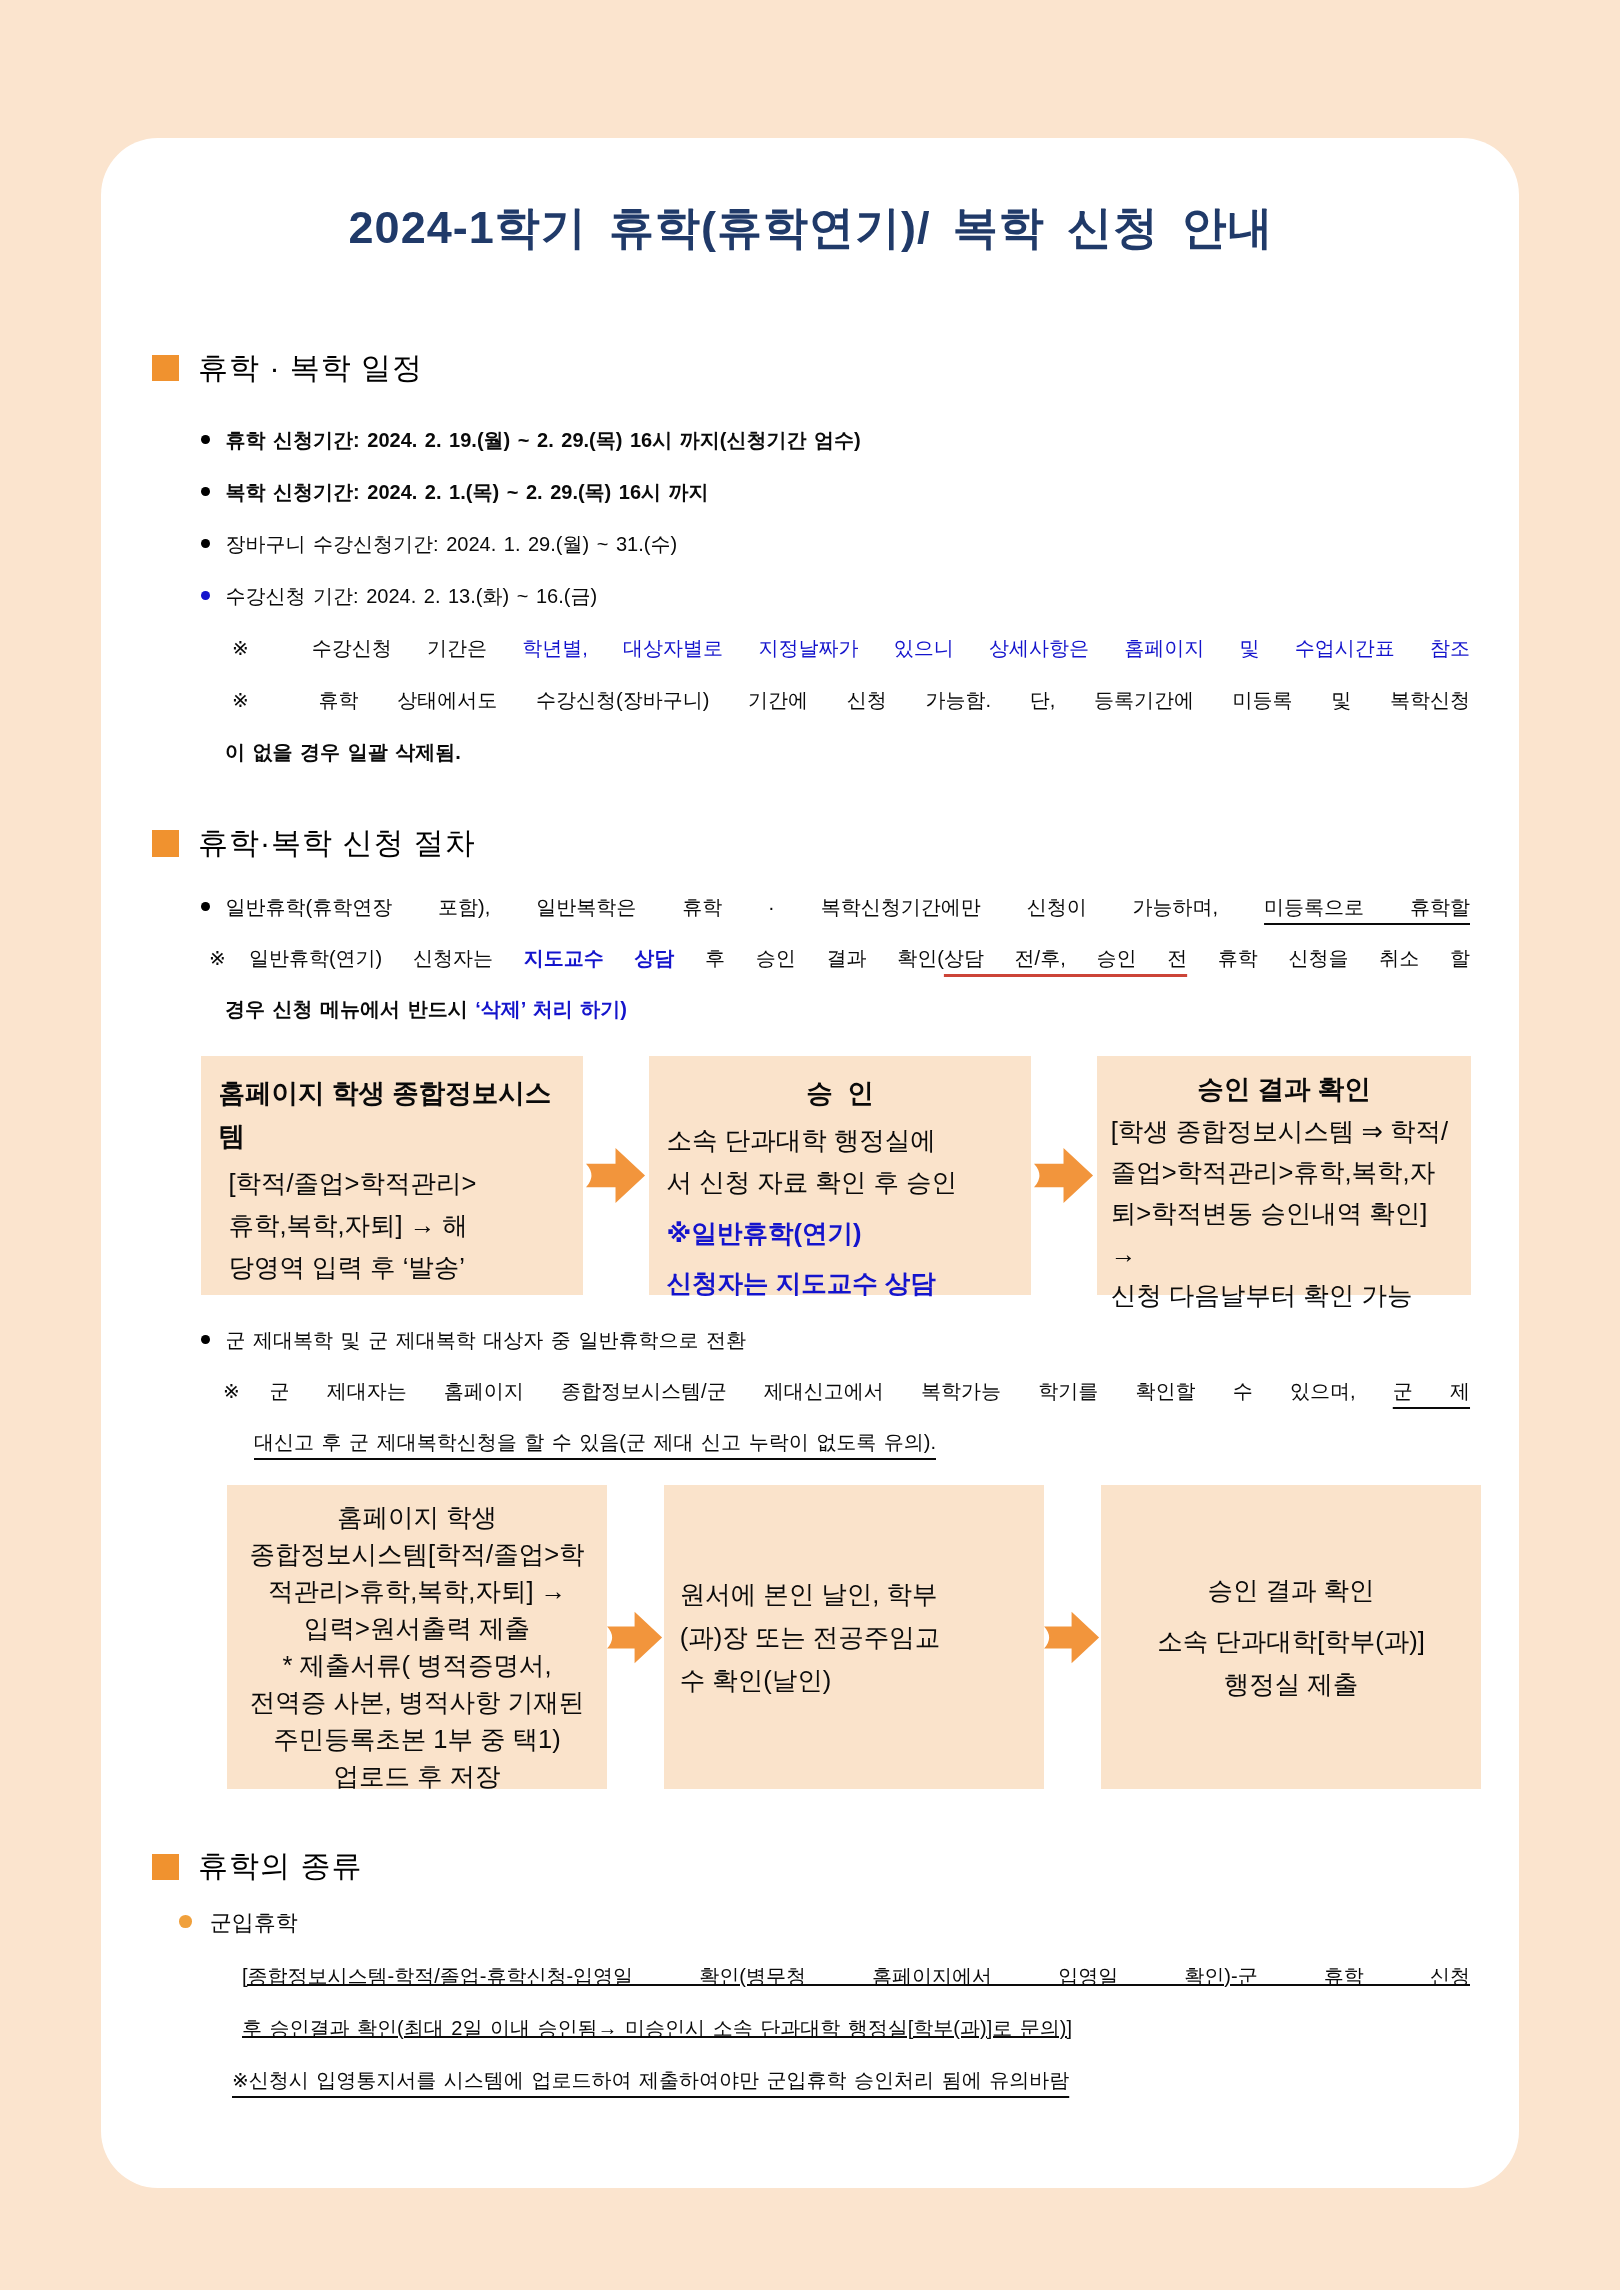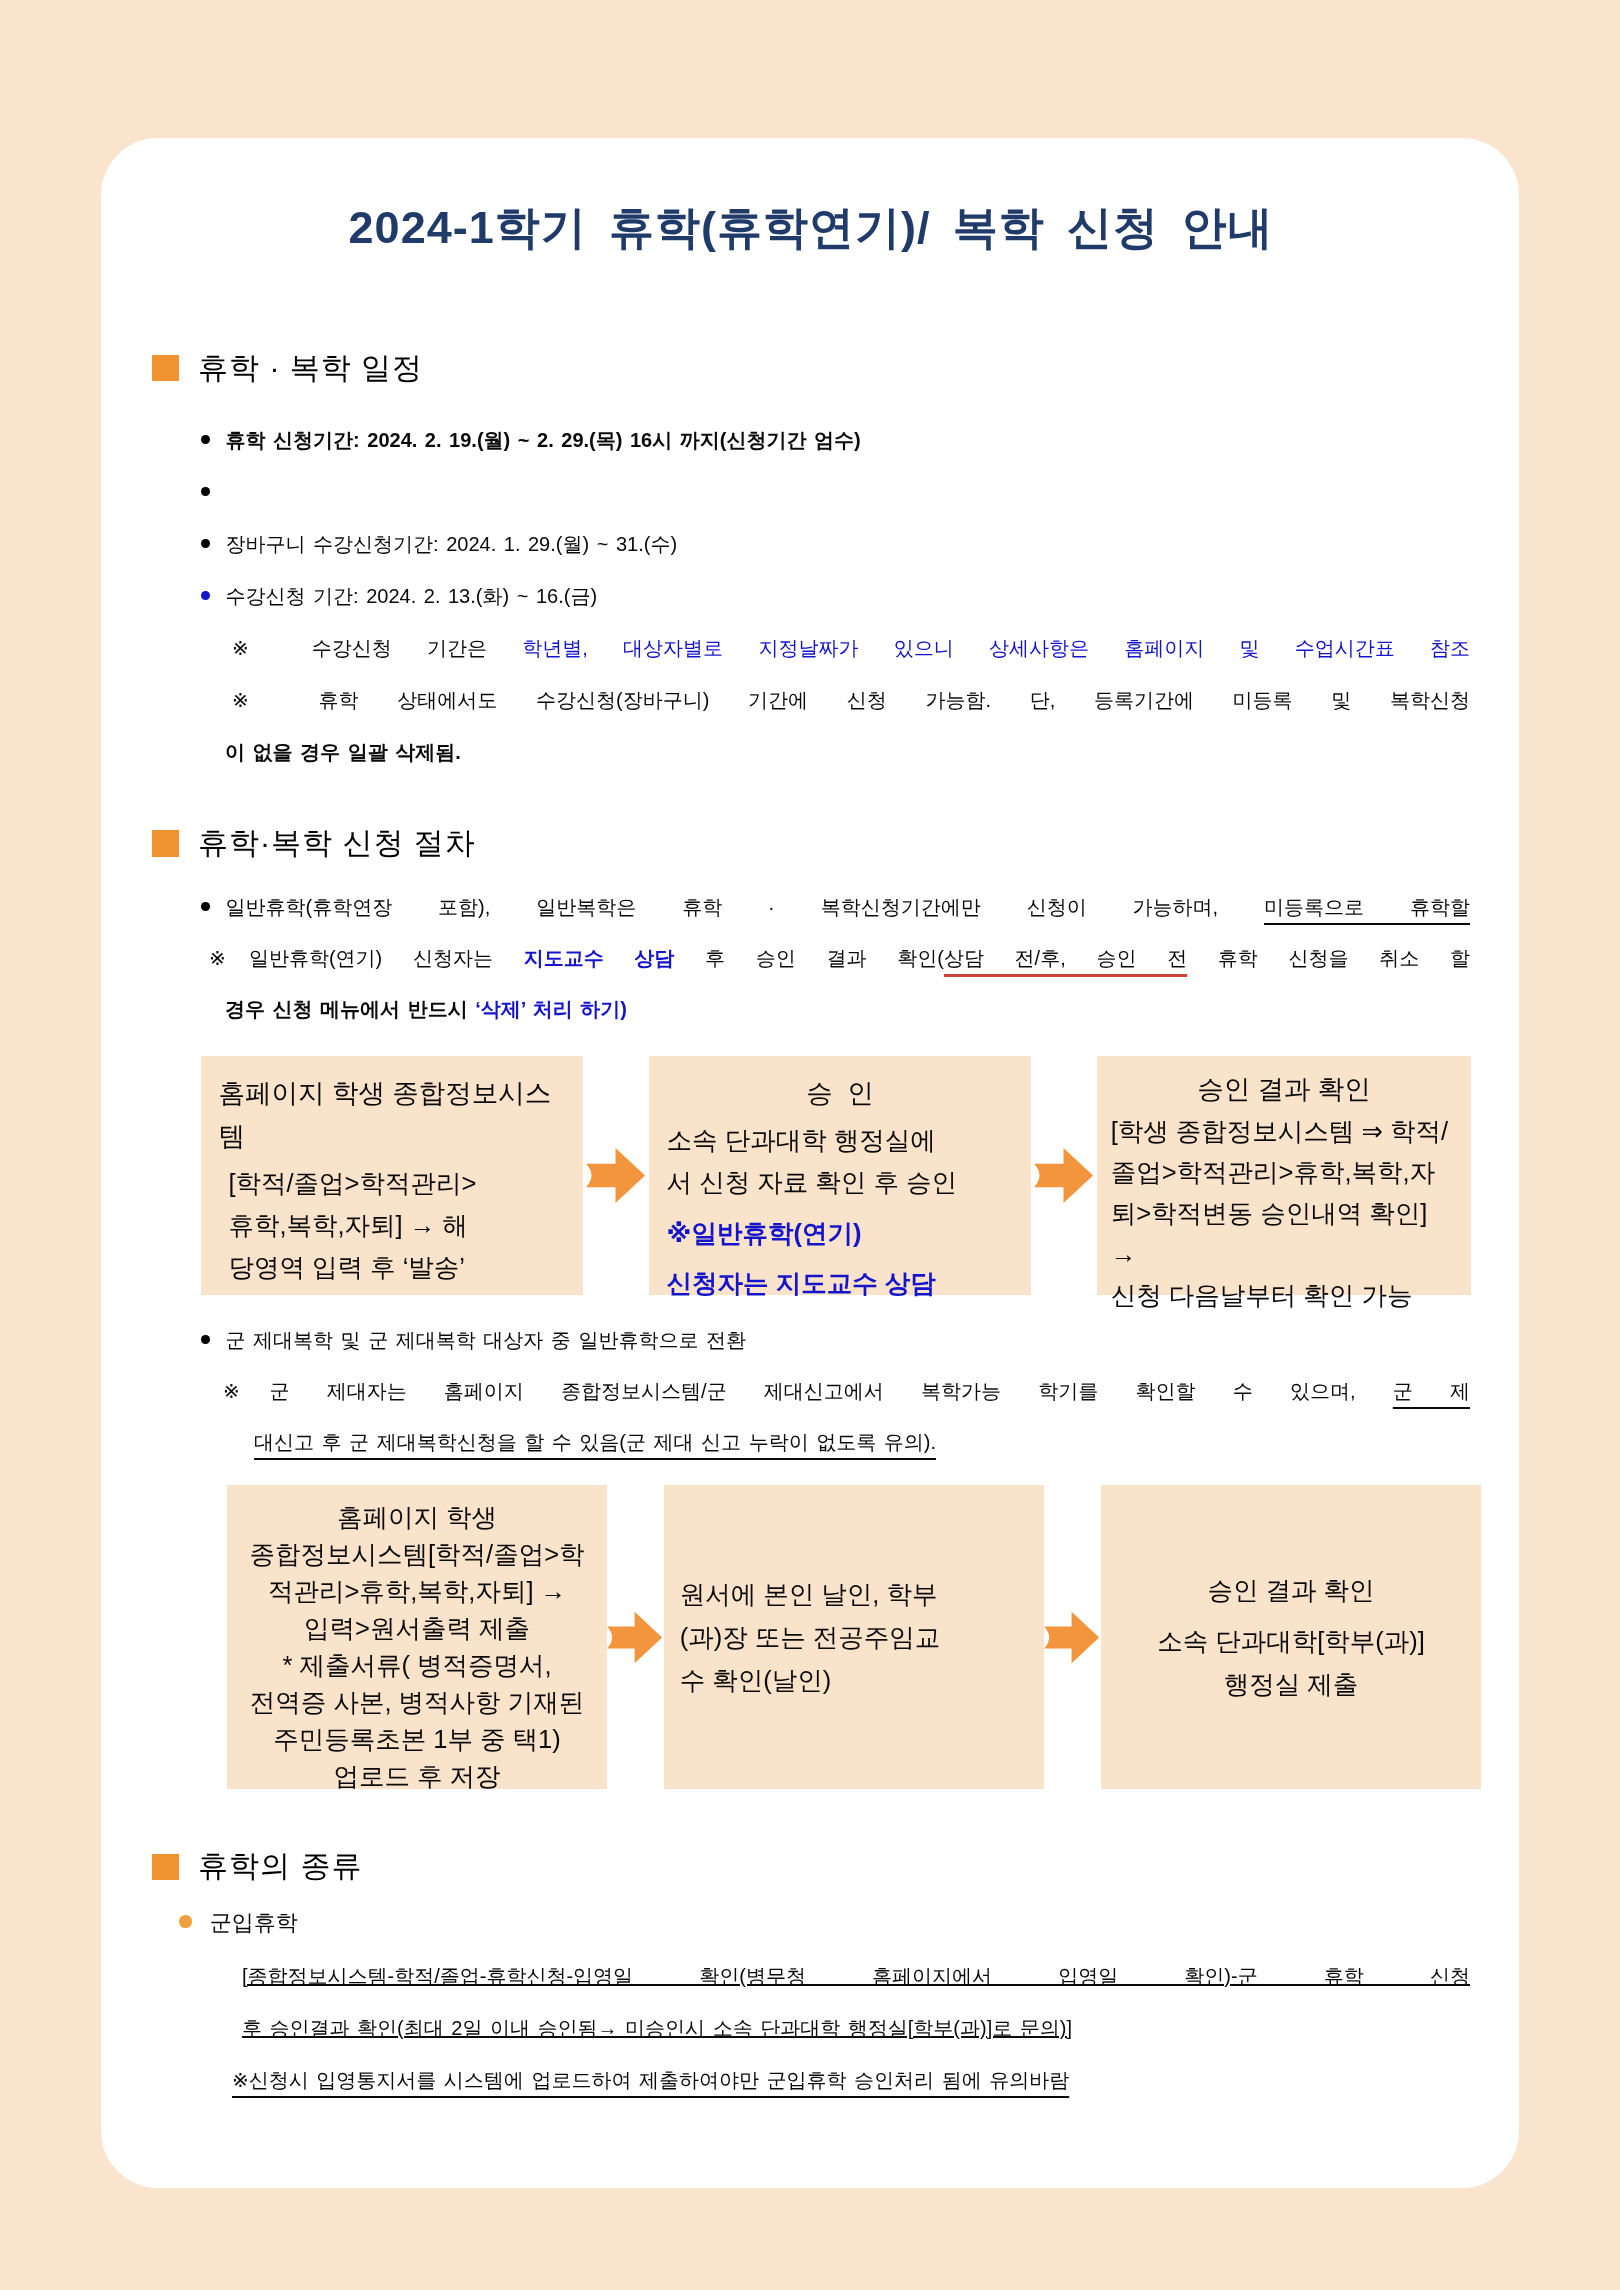--- a/index.html
+++ b/index.html
@@ -83,21 +83,21 @@
     display:flex; align-items:center; justify-content:space-between;
   }
   .flow1 { margin-left:49px; width:1270px; margin-top:21.6px; }
   .flow2 { margin-left:75px; width:1093px; margin-top:17.6px; }
   .fbox {
     background:#fae3cb;
     flex:0 0 auto;
   }
   .flow1 .fbox { width:382px; height:239px; padding:15.7px 17.6px; }
   .flow2 .fbox { width:380px; height:304px; padding:13.7px 15.7px; }
-  .fbox .btitle { font-size:26.5px; font-weight:normal; line-height:43px; }
+  .fbox .btitle { font-size:26.5px; font-weight:bold; line-height:43px; }
   .fbox .bbody  { font-size:25.5px; line-height:42px; white-space:pre-line; }
   .tc { text-align:center; }
   .flow2 .bbody { line-height:37px; }
   .fbox-mid2 { display:flex; align-items:center; }
   .fbox-mid2 .bbody { line-height:43px; }
   .fbox-end2 { display:flex; flex-direction:column; justify-content:center; }
   .fbox-end2 .bbody { line-height:43px; }
   .blue-gap { margin-top:8.8px; }
   .arrow { flex:0 0 auto; }
 
@@ -117,21 +117,21 @@
     <div class="sec-heading h-sched">
       <span class="sq"></span>
       <span>휴학 · 복학 일정</span>
     </div>
 
     <div class="mt-list">
       <div class="line ind1 bold">
         <span class="dot"></span><span>휴학 신청기간: 2024. 2. 19.(월) ~ 2. 29.(목) 16시 까지(신청기간 엄수)</span>
       </div>
       <div class="line ind1 bold">
-        <span class="dot"></span>
+        <span class="dot"></span><span>복학 신청기간: 2024. 2. 1.(목) ~ 2. 29.(목) 16시 까지</span>
       </div>
       <div class="line ind1">
         <span class="dot"></span><span>장바구니 수강신청기간: 2024. 1. 29.(월) ~ 31.(수)</span>
       </div>
       <div class="line ind1">
         <span class="dot dot-blue"></span><span>수강신청 기간: 2024. 2. 13.(화) ~ 16.(금)</span>
       </div>
       <div class="line indn1 stretch">
         <span>※ 수강신청 기간은 </span><span class="txt-blue">학년별, 대상자별로 지정날짜가 있으니 상세사항은 홈페이지 및 수업시간표 참조</span>
       </div>

